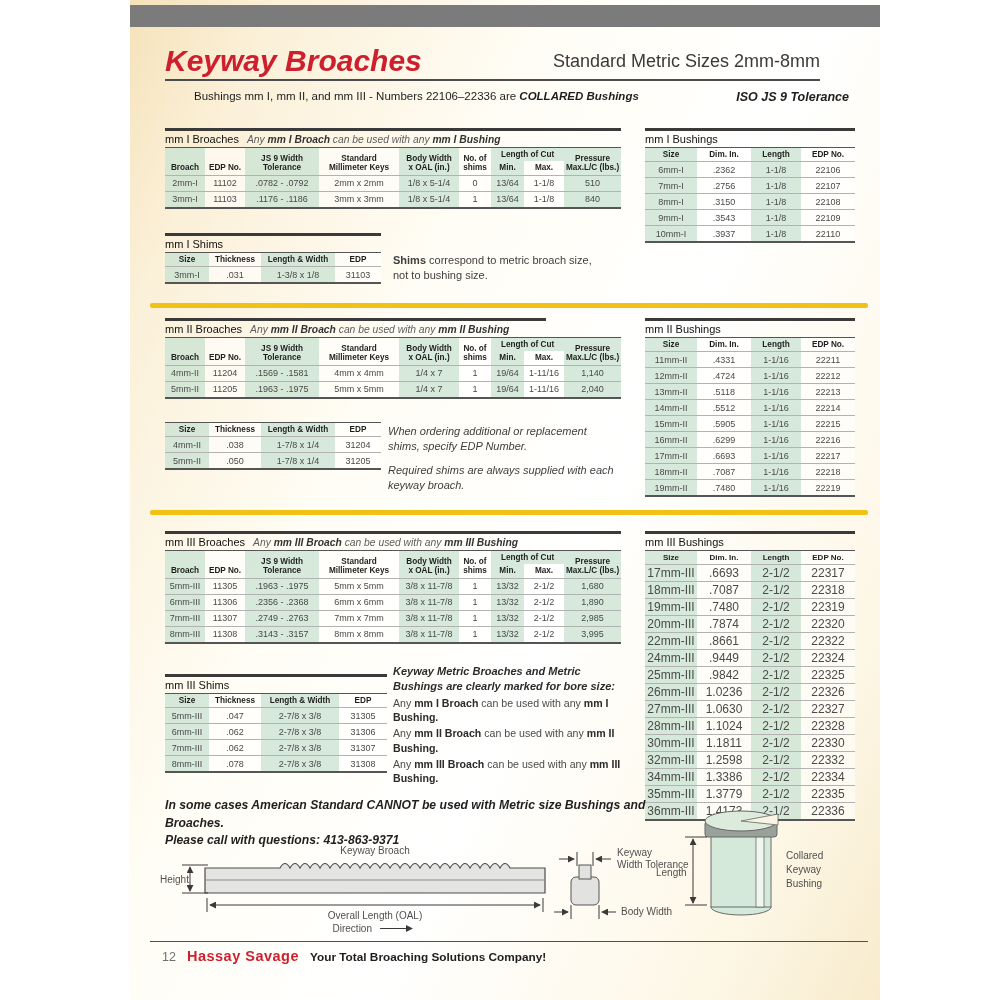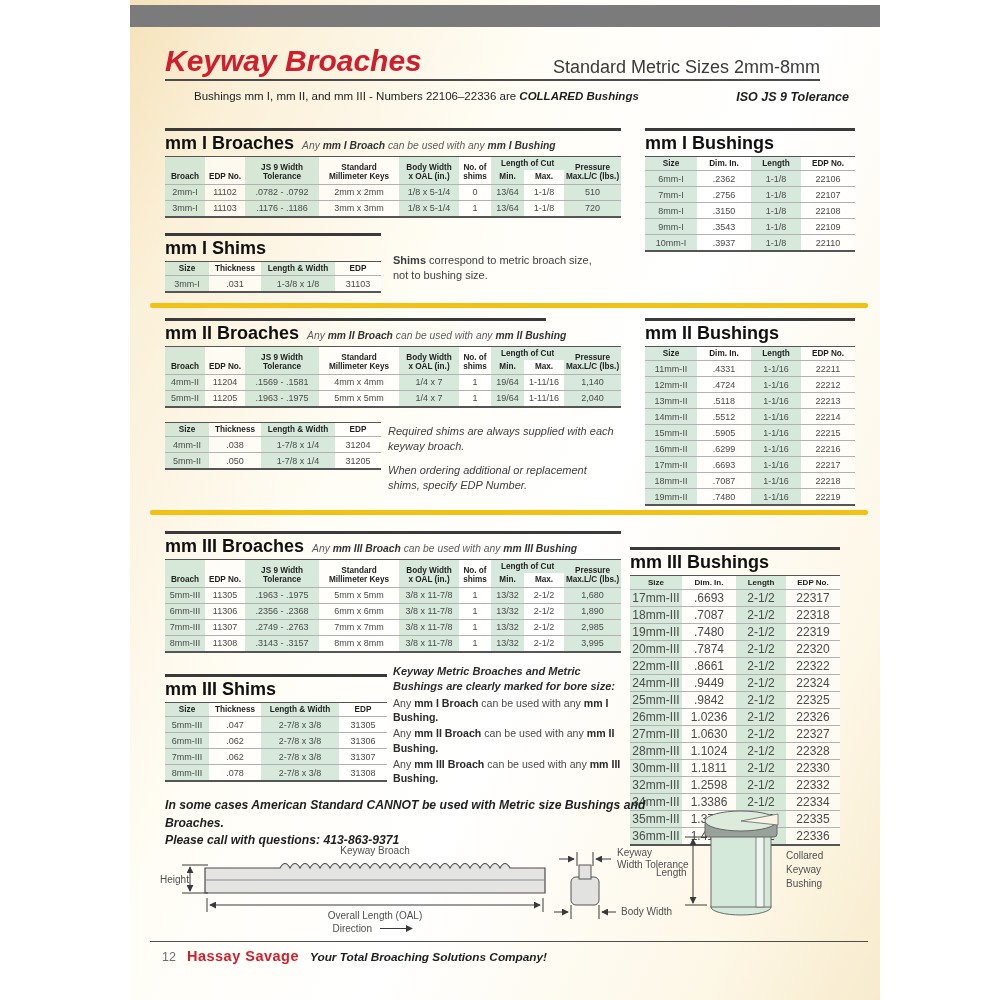--- a/index.html
+++ b/index.html
@@ -3,33 +3,33 @@
 <meta charset="utf-8">
 <style>
   html,body{margin:0;padding:0;}
   body{width:1000px;height:1000px;position:relative;overflow:hidden;background:#ffffff;
        font-family:"Liberation Sans", sans-serif;color:#222;}
   .page{position:absolute;left:130px;top:0;width:750px;height:1000px;
         background:linear-gradient(115deg,#f5e2ba 0%,#fbf0d8 12%,#fffdf5 35%,#ffffff 58%,#fdf7e6 85%,#f8ebcd 100%);}
   .topbar{position:absolute;left:0;top:5px;width:100%;height:22px;background:#7b7b7b;}
 
   .hdr{position:absolute;left:35px;top:46px;width:655px;border-bottom:2px solid #4c4c4c;
-       display:flex;justify-content:space-between;align-items:flex-end;padding-bottom:3px;}
+       display:flex;justify-content:space-between;align-items:center;padding-bottom:3px;}
   .hdr-title{color:#ce1f2e;font-size:30px;font-weight:700;font-style:italic;line-height:1;}
   .hdr-sub{color:#3a3a3a;font-size:18px;line-height:1;}
   .hdr2{position:absolute;left:35px;top:90px;width:655px;display:flex;justify-content:space-between;
         font-size:11.5px;color:#1d1d1d;margin-left:29px;}
   .hdr2 .iso{font-size:12.5px;}
 
   .b{font-weight:700;}
   .i{font-style:italic;}
 
   .blk{position:absolute;}
   .bar{border-top:3px solid #3a3a3a;display:flex;align-items:baseline;gap:8px;padding-top:2px;margin-bottom:2px;}
-  .bar .t{font-weight:700;font-size:18px;color:#101010;white-space:nowrap;}
+  .bar .t{font-weight:400;font-size:11px;color:#101010;white-space:nowrap;}
   .bar .n{font-size:10.3px;color:#5c5c5c;white-space:nowrap;}
   .bar .n .b{color:#333;}
 
   table.d{border-collapse:collapse;table-layout:fixed;width:100%;
           border-top:1.5px solid #555;border-bottom:2px solid #555;}
   table.d thead{border-bottom:1.5px solid #5a5a5a;}
   .d th{font-size:8.2px;font-weight:700;color:#1e1e1e;line-height:1.15;white-space:pre-line;
         padding:2px 1px;vertical-align:bottom;text-align:center;}
   .d td{font-size:9px;color:#4a4a4a;text-align:center;padding:2.5px 1px;border-top:1px solid #b2b2b2;}
   col.g{background:rgba(204,228,211,0.8);}
@@ -49,21 +49,21 @@
   .footnote{position:absolute;left:35px;top:797px;width:540px;font-size:12.2px;font-weight:700;
             font-style:italic;color:#1f1f1f;line-height:1.45;}
 
   .diagram{position:absolute;left:30px;top:805px;}
   .diagram text{font-size:10px;fill:#4f4f4f;}
 
   .footrule{position:absolute;left:20px;top:941px;width:718px;border-top:1.5px solid #4f4f4f;}
   .foot{position:absolute;left:32px;top:948px;display:flex;gap:11px;align-items:baseline;}
   .foot .num{color:#6f6f6f;font-size:12.5px;}
   .foot .brand{color:#d0202e;font-weight:700;font-size:14.5px;letter-spacing:0.5px;}
-  .foot .tag{color:#1e1e1e;font-weight:700;font-style:italic;font-size:11.8px;}
+  .foot .tag{color:#1e1e1e;font-weight:700;font-size:11.8px;}
 </style>
 </head>
 <body>
 
 <div class="page">
   <div class="topbar"></div>
 
   <div class="hdr">
     <span class="hdr-title">Keyway Broaches</span>
     <span class="hdr-sub">Standard Metric Sizes 2mm-8mm</span>
@@ -125,21 +125,21 @@
           </tr>
           <tr>
             <td>3mm-I</td>
             <td>11103</td>
             <td>.1176 - .1186</td>
             <td>3mm x 3mm</td>
             <td>1/8 x 5-1/4</td>
             <td>1</td>
             <td>13/64</td>
             <td>1-1/8</td>
-            <td>720</td>
+            <td>840</td>
           </tr>
         </tbody>
       </table>
   </div>
 
   <div class="blk" style="left:515px;top:128px;width:210px;">
     <div class="bar">
       <span class="t">mm I Bushings</span>
     </div>
     <table class="d">
@@ -398,22 +398,22 @@
             <td>5mm-II</td>
             <td>.050</td>
             <td>1-7/8 x 1/4</td>
             <td>31205</td>
           </tr>
         </tbody>
       </table>
   </div>
 
   <div class="sidenote italicnote" style="left:258px;top:424px;width:228px;">
+    <p>When ordering additional or replacement shims, specify EDP Number.</p>
     <p>Required shims are always supplied with each keyway broach.</p>
-    <p>When ordering additional or replacement shims, specify EDP Number.</p>
   </div>
 
   <div class="gold" style="top:510px;"></div>
 
   <div class="blk" style="left:35px;top:531px;width:456px;">
     <div class="bar">
       <span class="t">mm III Broaches</span>
       <span class="n"><span class="i">Any </span><span class="b i">mm III Broach</span><span class="i"> can be used with any </span><span class="b i">mm III Bushing</span></span>
     </div>
     <table class="d">
@@ -491,21 +491,21 @@
             <td>3/8 x 11-7/8</td>
             <td>1</td>
             <td>13/32</td>
             <td>2-1/2</td>
             <td>3,995</td>
           </tr>
         </tbody>
       </table>
   </div>
 
-  <div class="blk" style="left:500px;top:531px;width:210px;margin-top:16px;">
+  <div class="blk" style="left:515px;top:531px;width:210px;">
     <div class="bar">
       <span class="t">mm III Bushings</span>
     </div>
     <table class="d dense">
         <colgroup>
           <col class="g" style="width: 52px;">
           <col class="w" style="width: 54px;">
           <col class="g" style="width: 50px;">
           <col class="w" style="width: 54px;">
         </colgroup>

